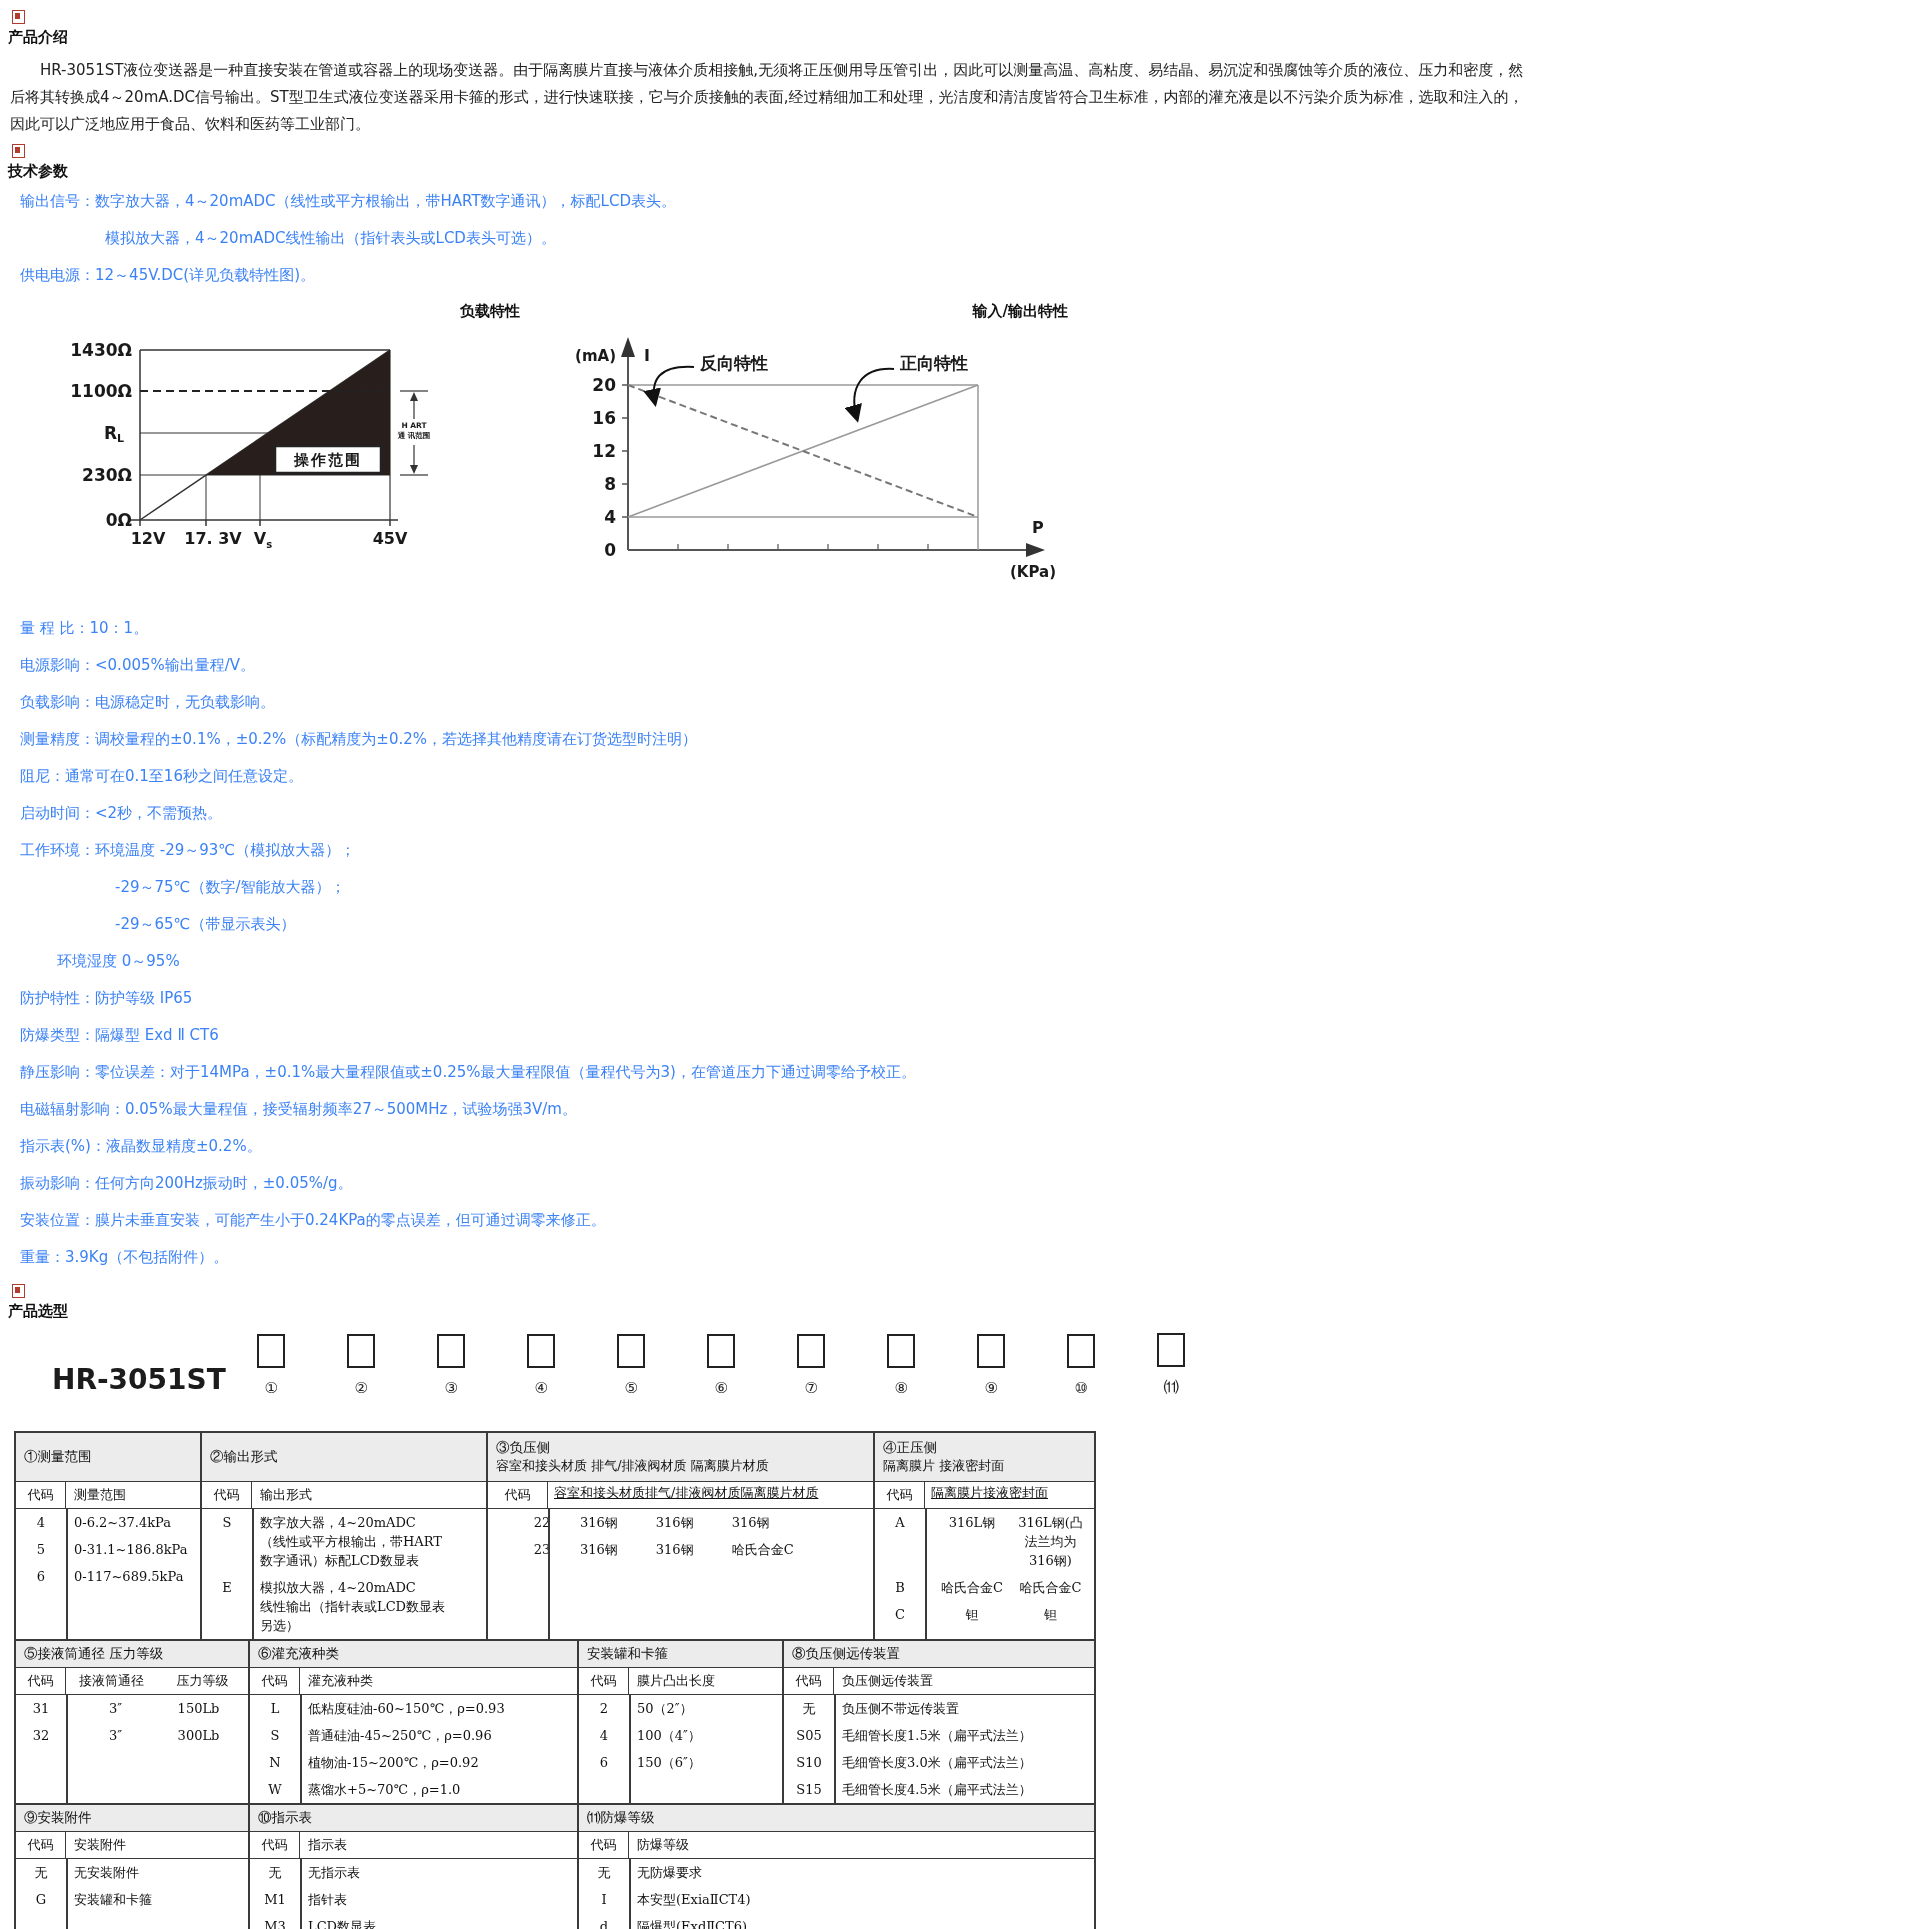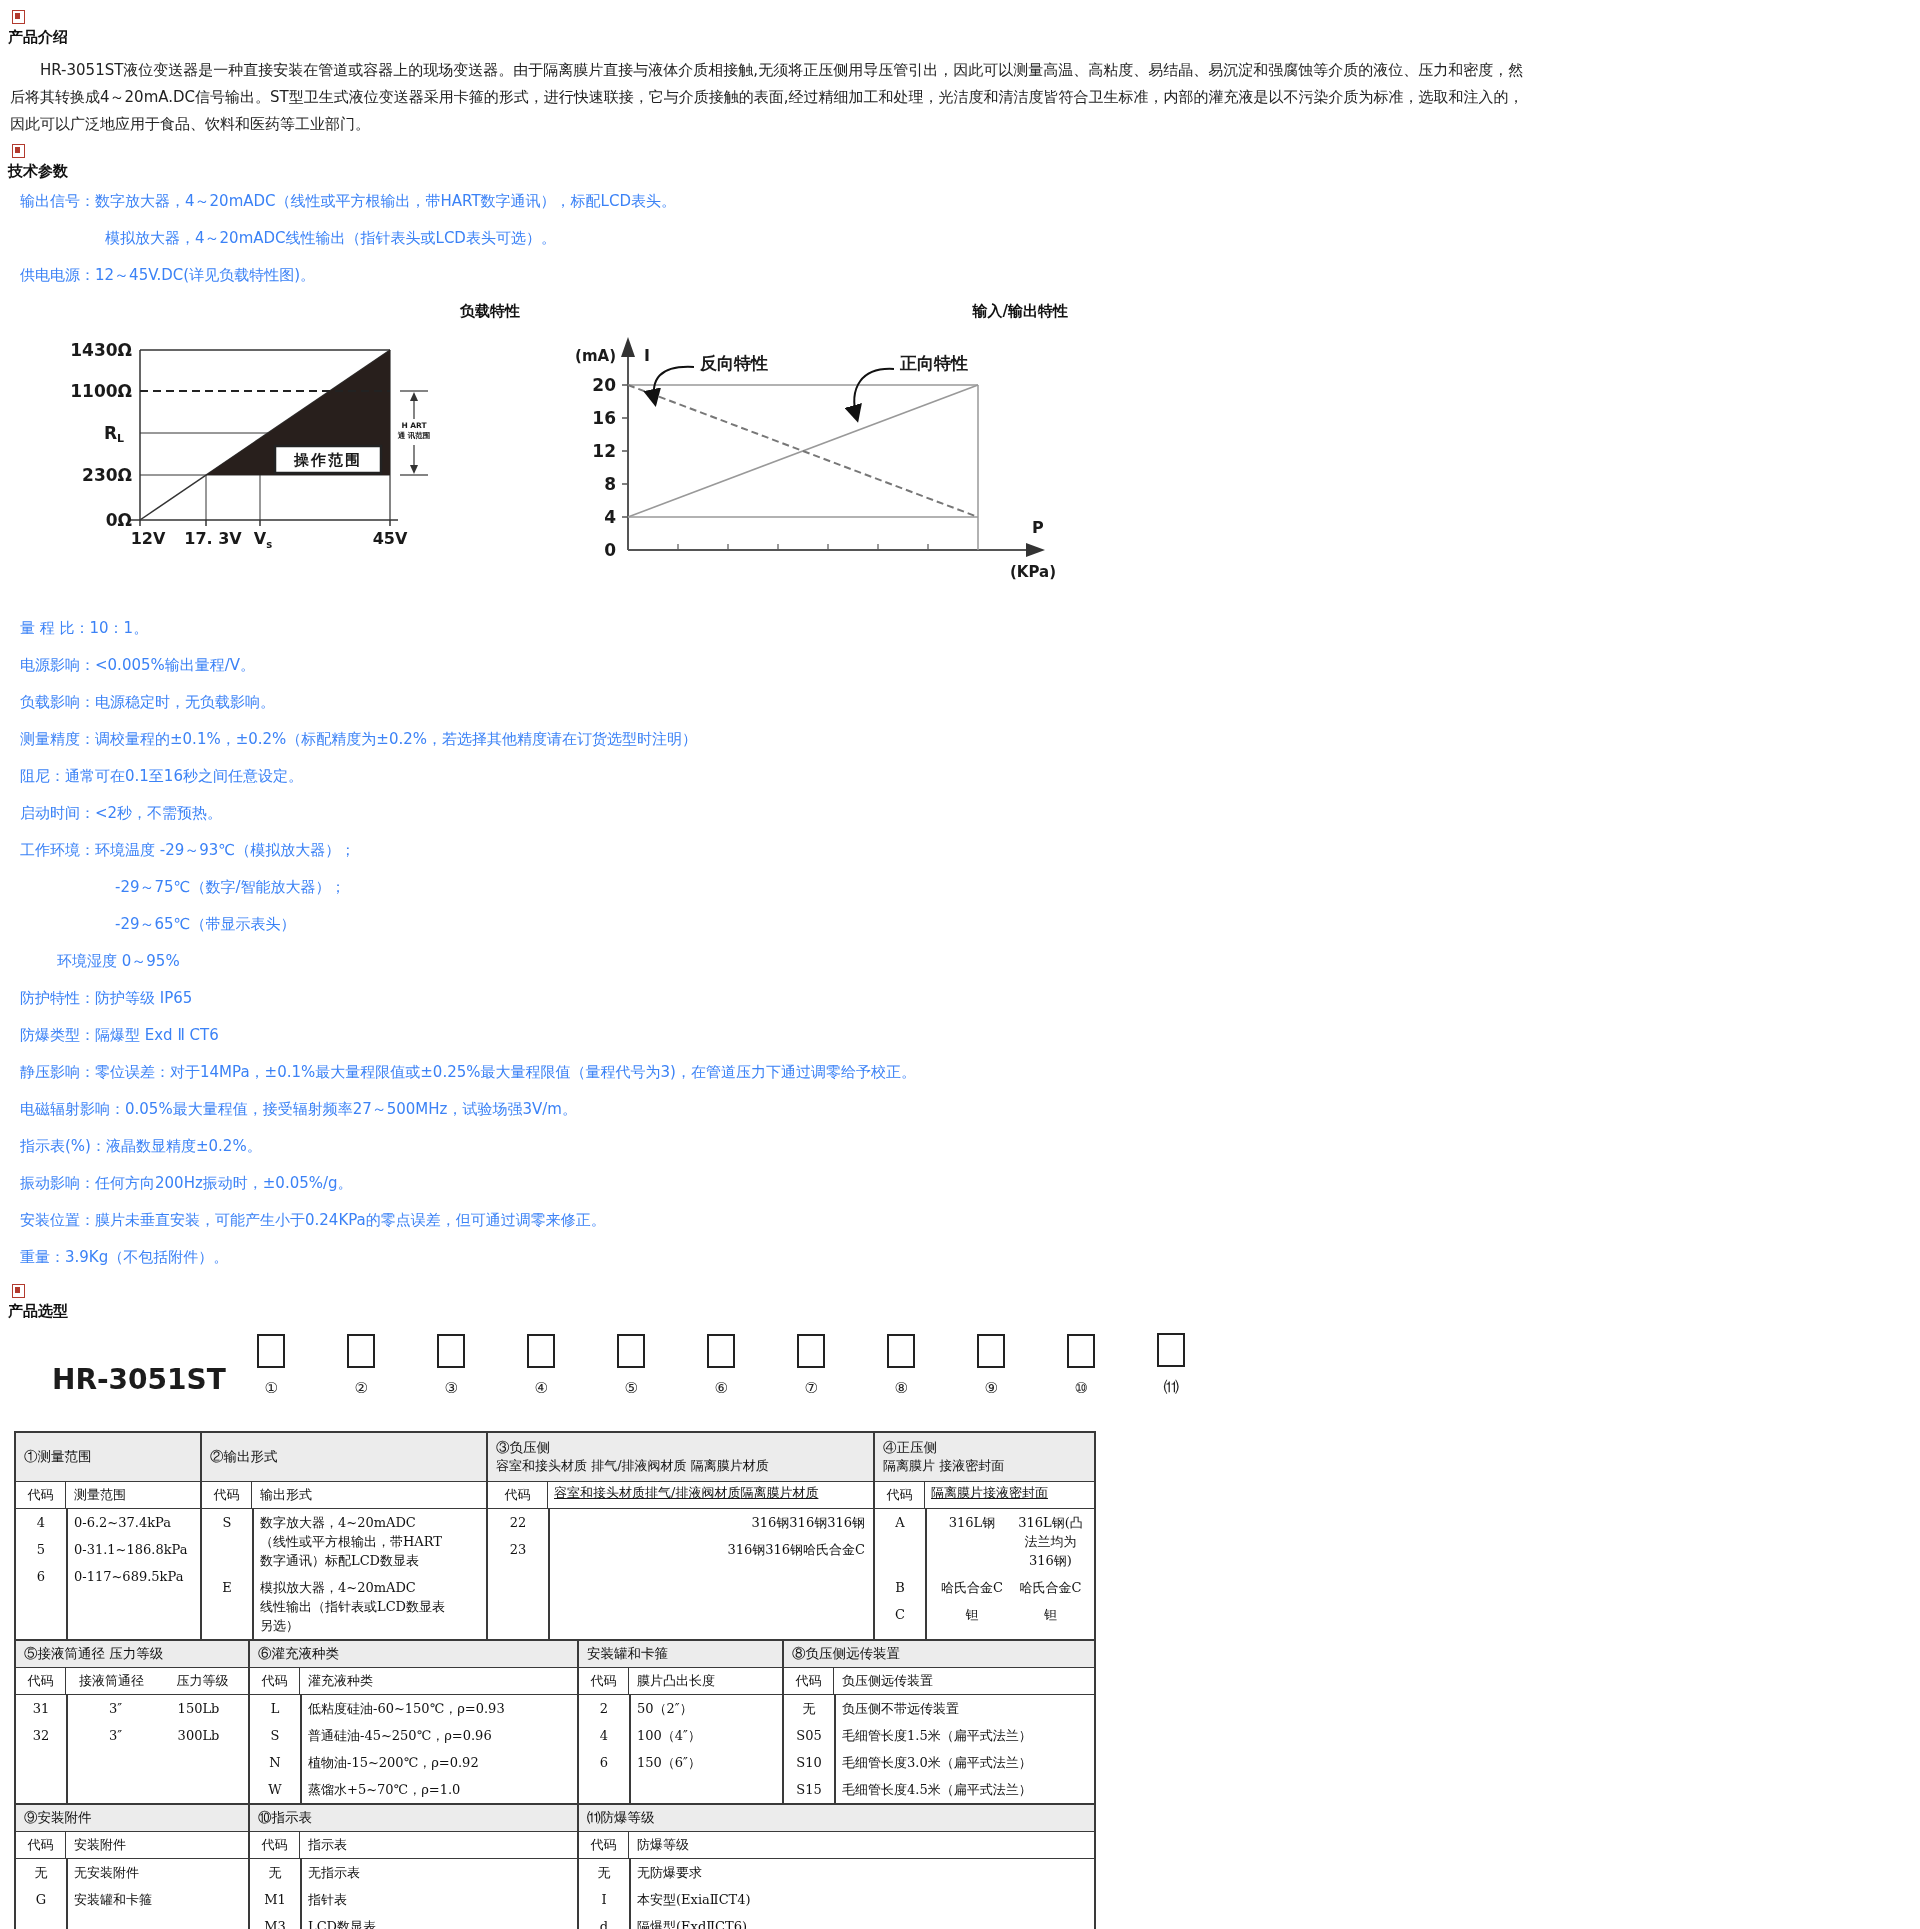--- a/index.html
+++ b/index.html
@@ -39,25 +39,25 @@
   .sec-head .t1{font-size:13.5px;}
   .sec-head .t2{font-size:13px;}
   .sec-sub{display:grid;grid-template-columns:50px 1fr;border-bottom:1.5px solid #3a3a3a;}
   .sec-sub .code{border-right:1.5px solid #3a3a3a;text-align:center;padding:4px 2px;}
   .sec-sub .desc{padding:4px 8px;}
   .sec-sub .desc.spread{display:flex;padding:2px 6px;text-decoration:underline;}
   .sec-sub .desc.two{display:grid;grid-template-columns:1fr 1fr;text-align:center;padding:4px 0;}
   .sec-body{position:relative;display:grid;grid-template-columns:50px 1fr;grid-auto-rows:min-content;flex:1;min-height:28px;}
   .sec-body::before{content:"";position:absolute;left:50px;top:0;bottom:0;width:1.5px;background:#3a3a3a;}
   .cw60 .sec-sub{grid-template-columns:60px 1fr;}
-  .cw60 .sec-body{grid-template-columns:60px 1fr;}
+  .cw60 .sec-body{grid-template-columns:60px 1fr;padding-left:24px;}
   .cw60 .sec-body::before{left:60px;}
   .sec-body .c{grid-column:1;text-align:center;padding:4px 2px;line-height:19px;}
   .sec-body .d{grid-column:2;padding:4px 8px;line-height:19px;white-space:pre-wrap;}
-  .sec-body .d.three{display:flex;justify-content:flex-end;white-space:normal;}
+  .sec-body .d.three{display:flex;justify-content:flex-start;white-space:normal;gap:38px;}
   .sec-body .d.twocol{display:grid;grid-template-columns:78px 1fr;gap:4px;white-space:normal;text-align:center;}
   .sec-body .d.half{display:grid;grid-template-columns:1fr 1fr;white-space:normal;text-align:center;}
   .band3 .sec-body{min-height:140px;}
 </style>
 </head>
 <body>
 
 <div class="doc">
 
   <div class="icon-row"><span class="broken-icon"></span></div>

